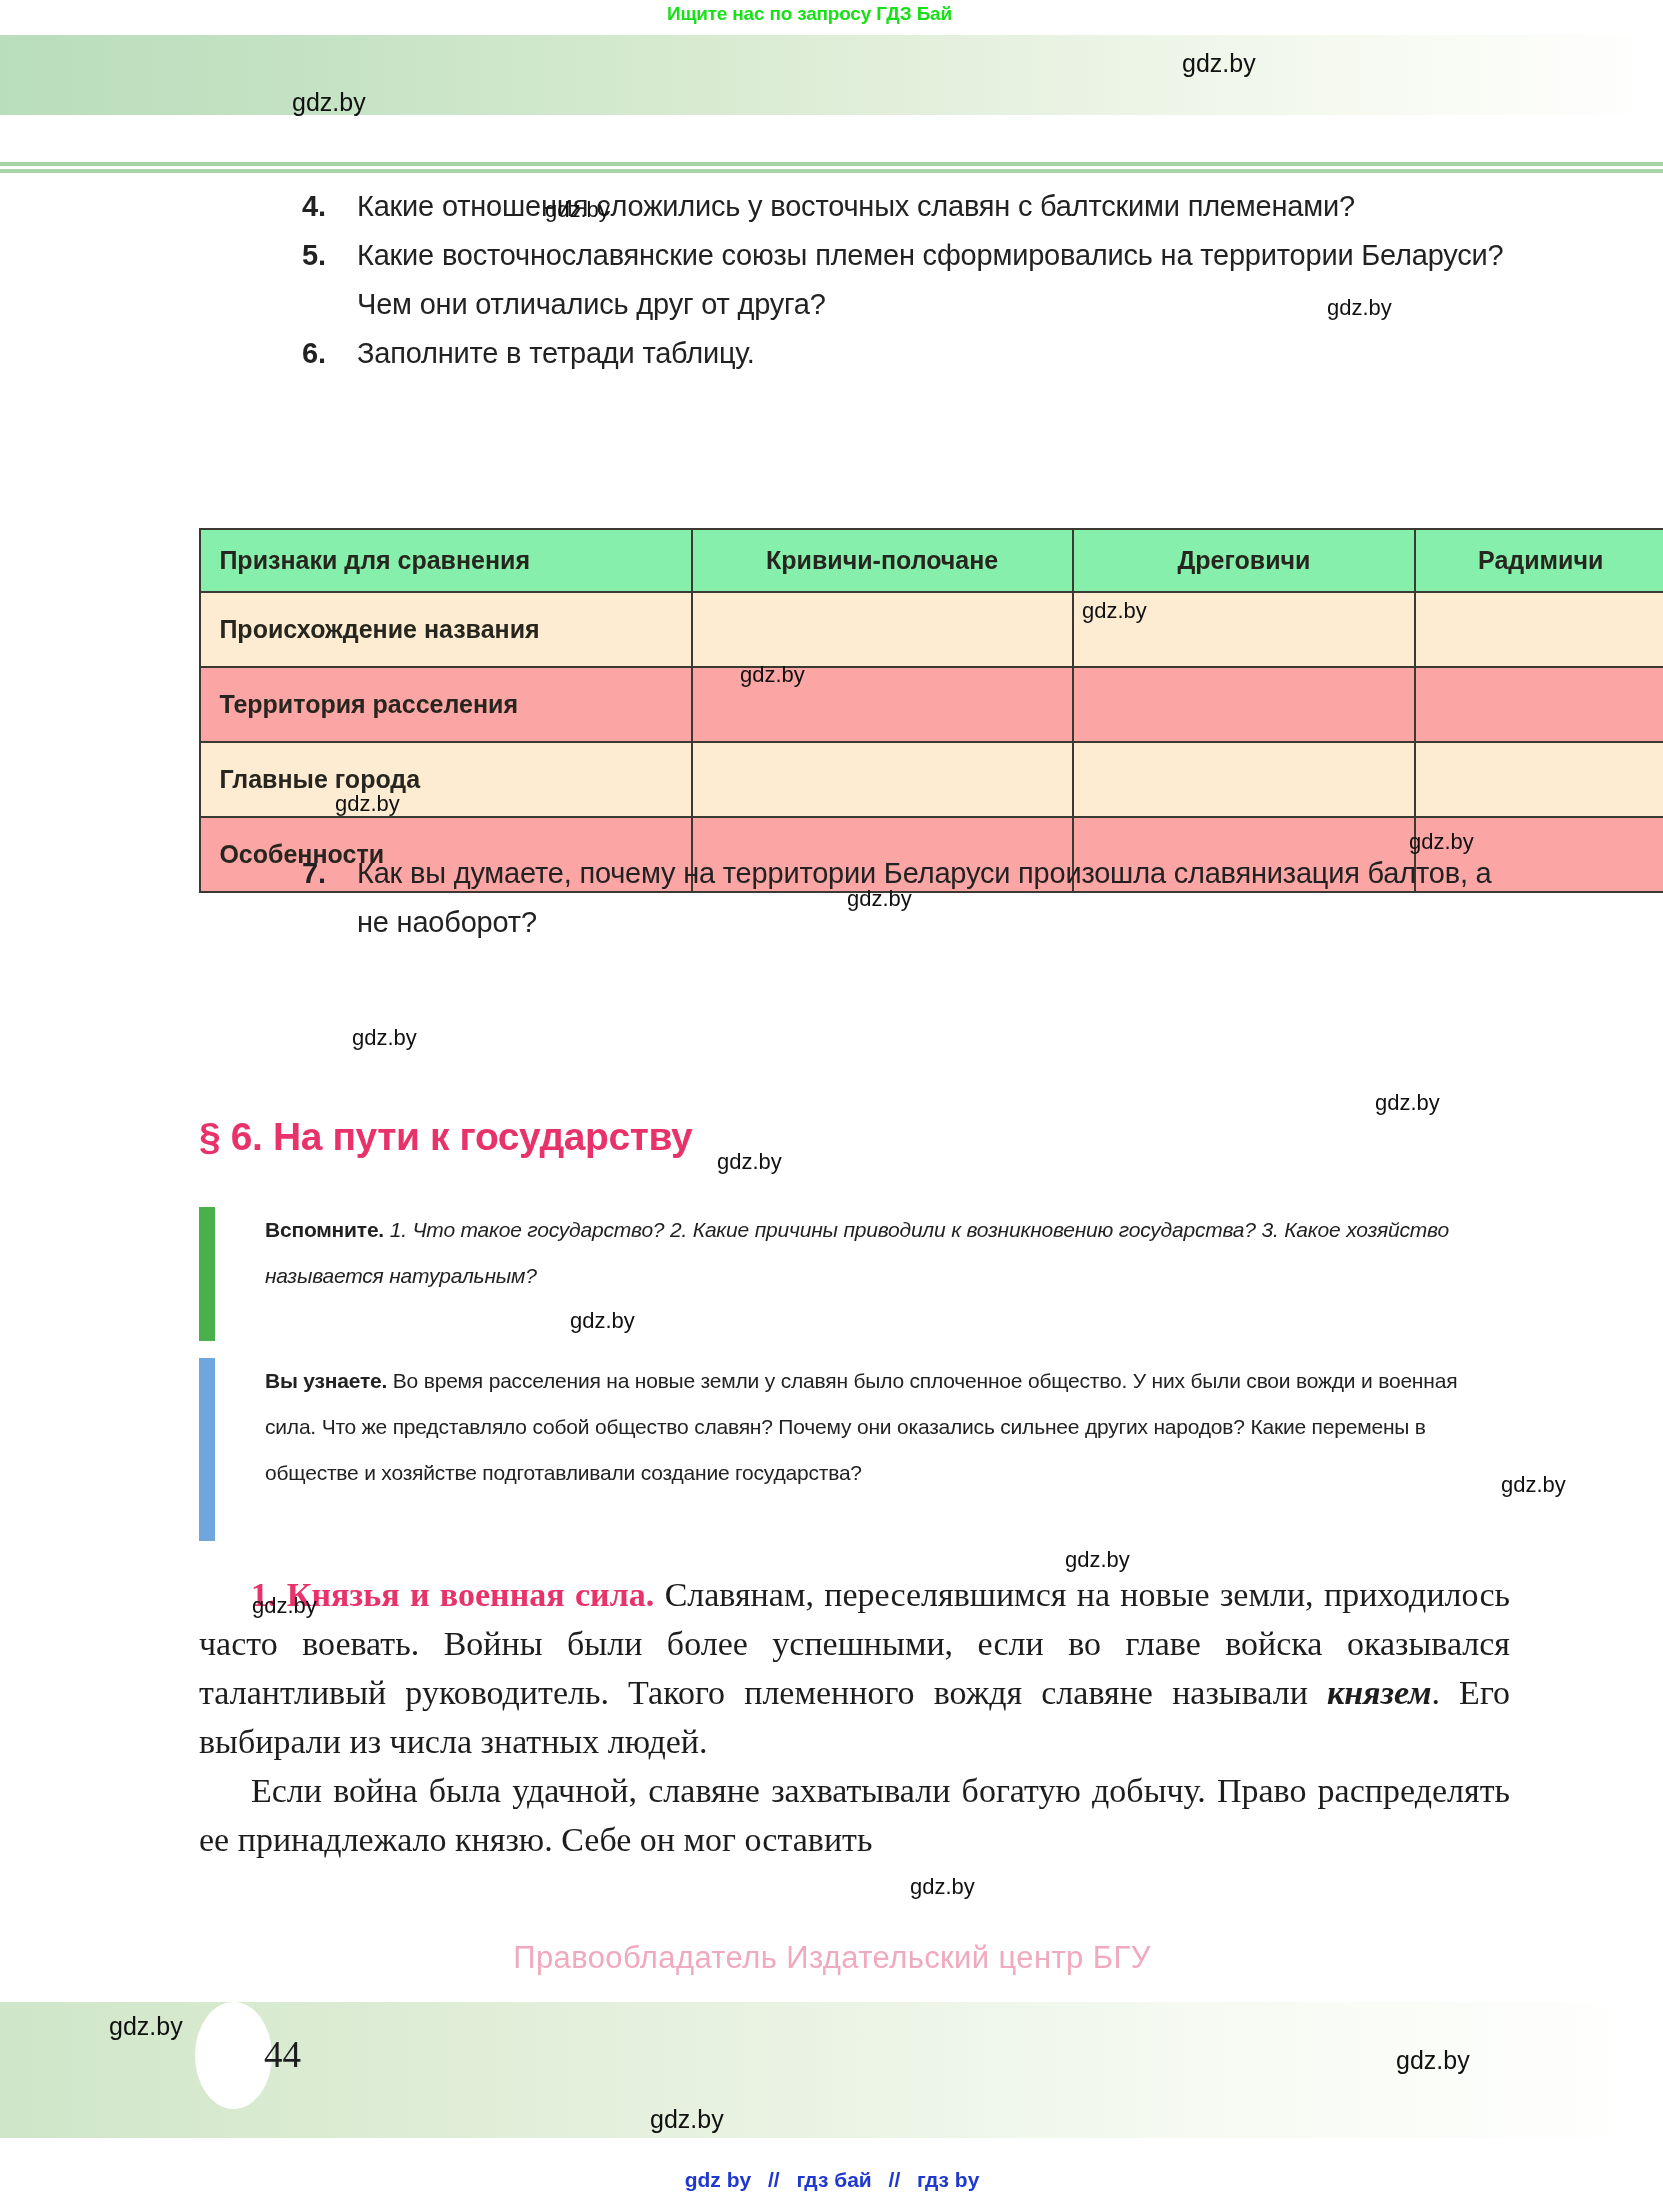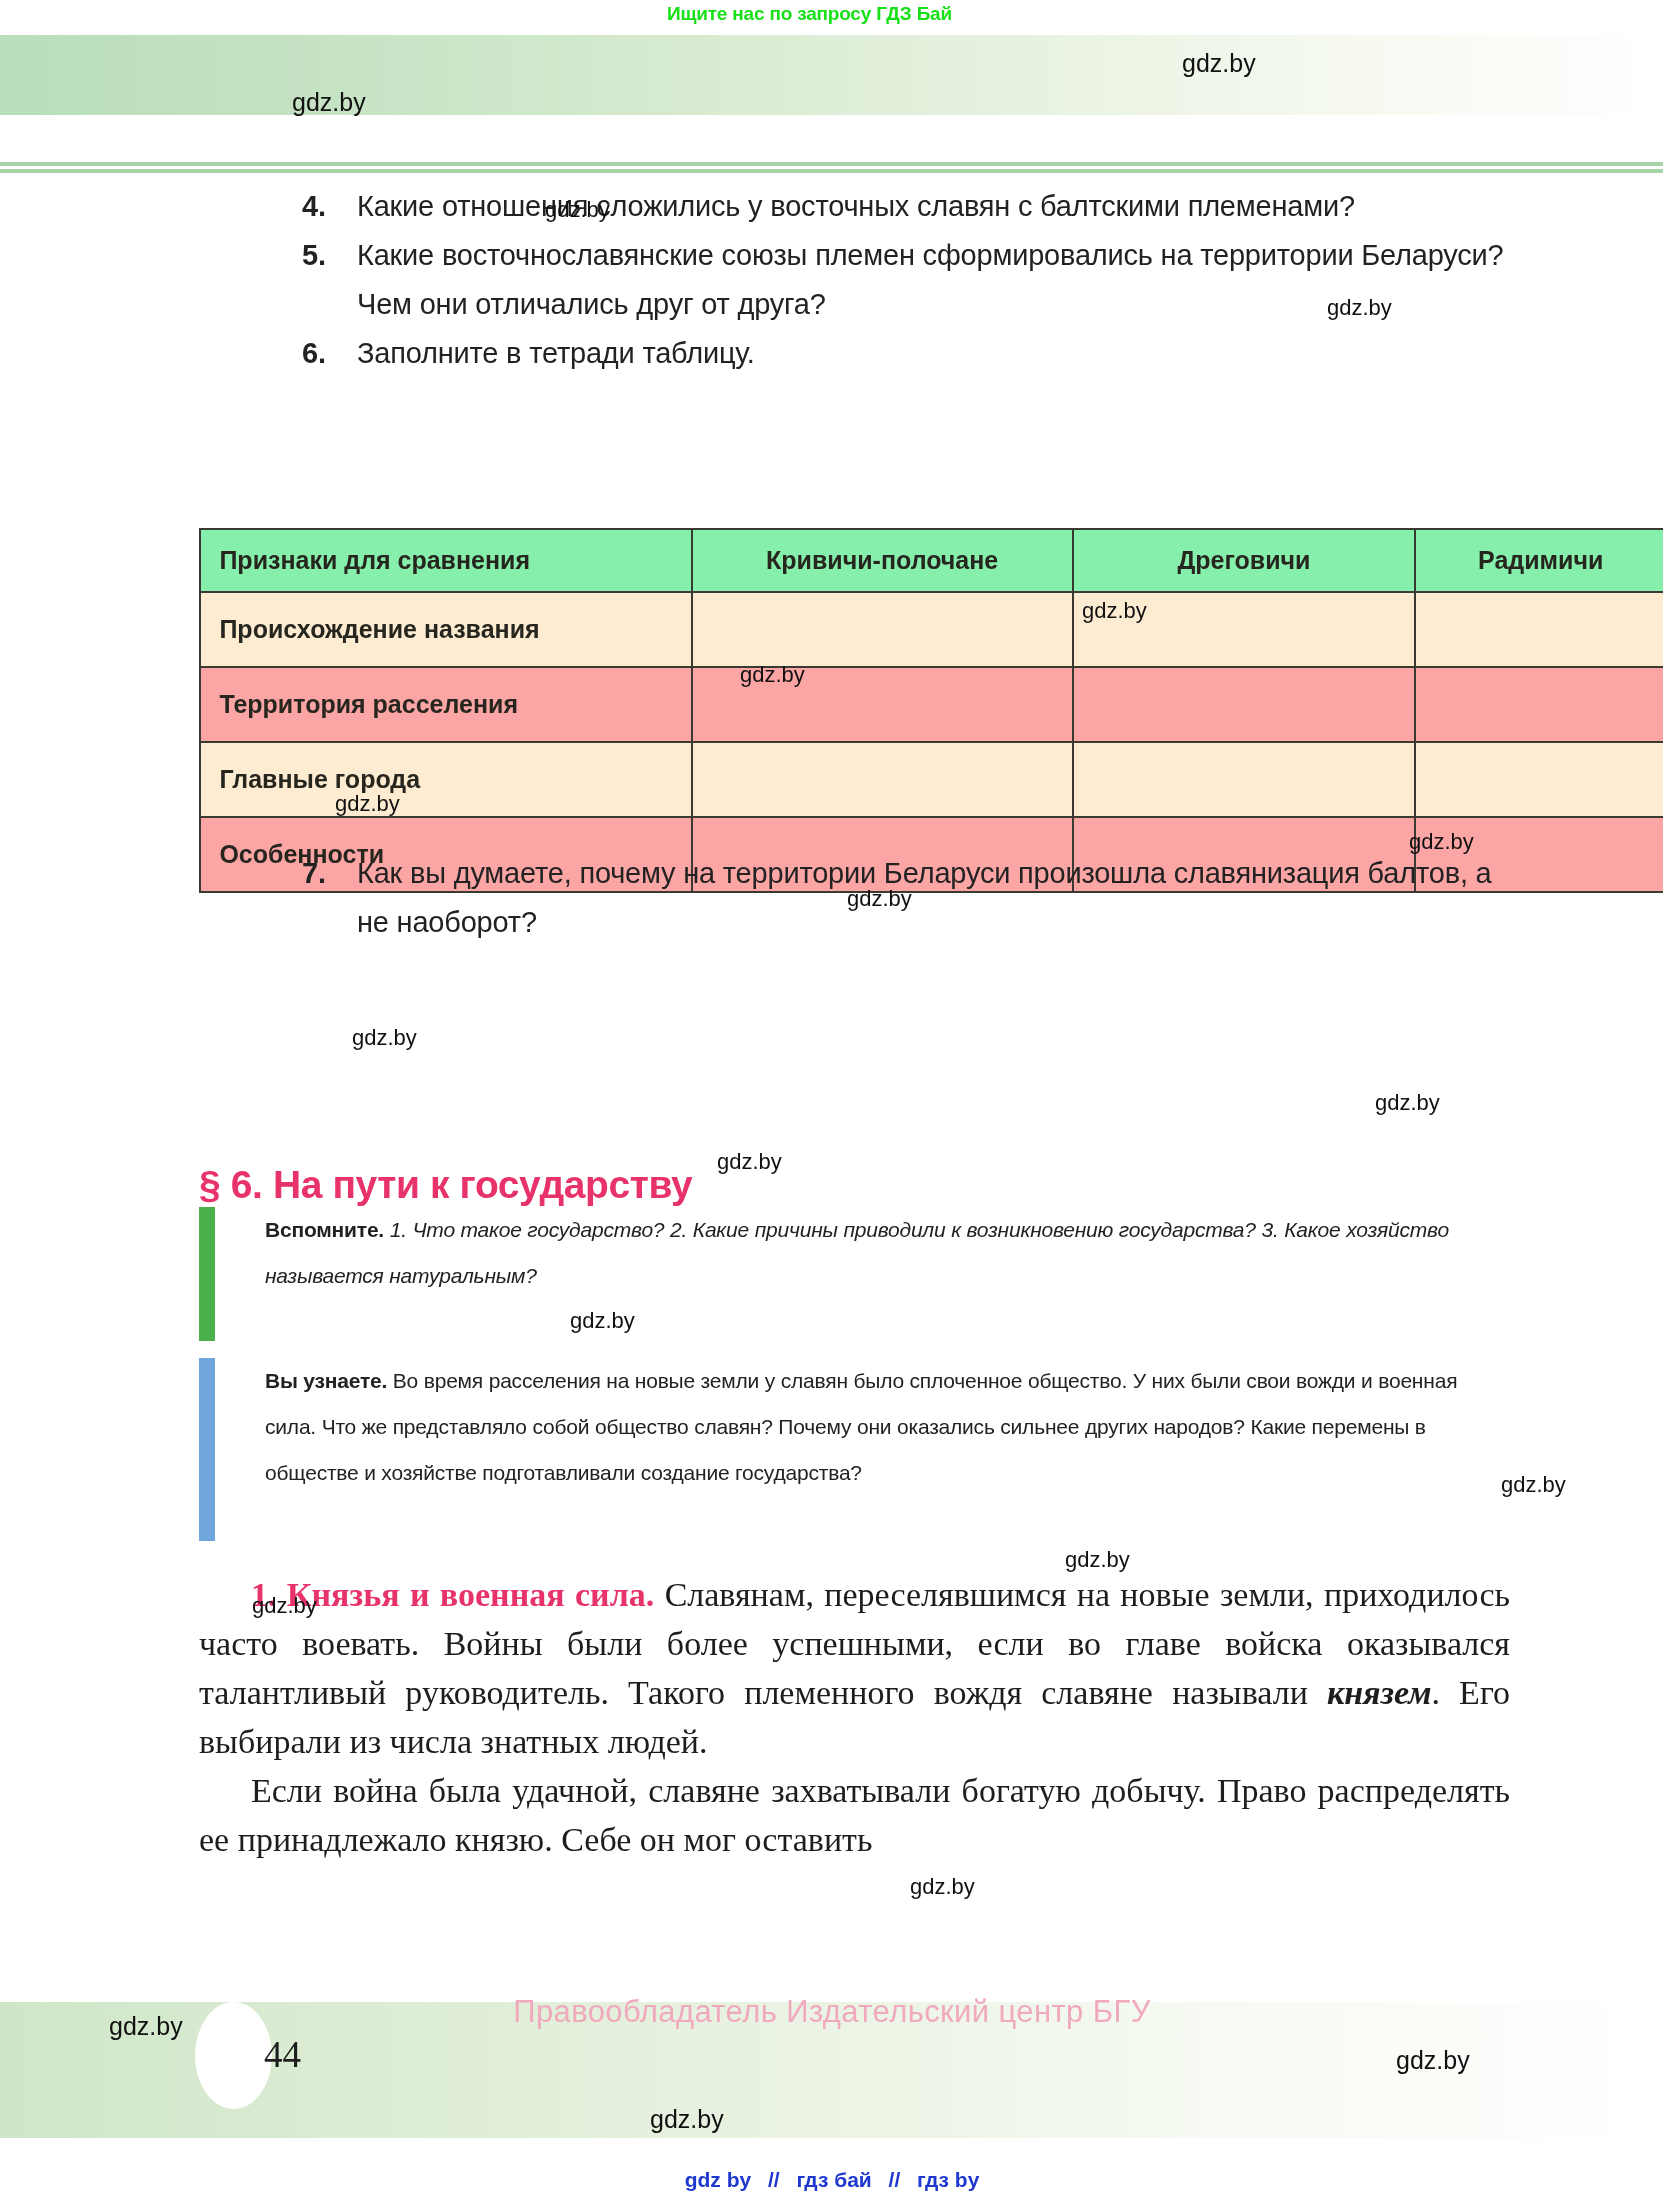--- a/index.html
+++ b/index.html
@@ -153,21 +153,20 @@
   .section-heading {
     position: absolute;
     top: 933px;
     left: 199px;
     font-family: "Liberation Sans", sans-serif;
     font-weight: bold;
     font-size: 39px;
     color: #e8336a;
     white-space: nowrap;
     letter-spacing: -0.4px;
-    margin-top: 48px;
   }
 
   
   .callout {
     position: absolute;
     left: 199px;
     width: 1311px;
   }
   .callout .bar {
     position: absolute;
@@ -243,21 +242,21 @@
     left: 195px;
     width: 77px;
     text-align: right;
     font-family: "Liberation Serif", serif;
     font-size: 37px;
     color: #1d1d1d;
     padding-left: 29px;
   }
   .copyright {
     position: absolute;
-    top: 1994px;
+    top: 1940px;
     left: 0;
     width: 1664px;
     text-align: center;
     font-family: "Liberation Sans", sans-serif;
     font-size: 31px;
     color: #f0a9bd;
     white-space: nowrap;
     letter-spacing: 0.4px;
   }
 

